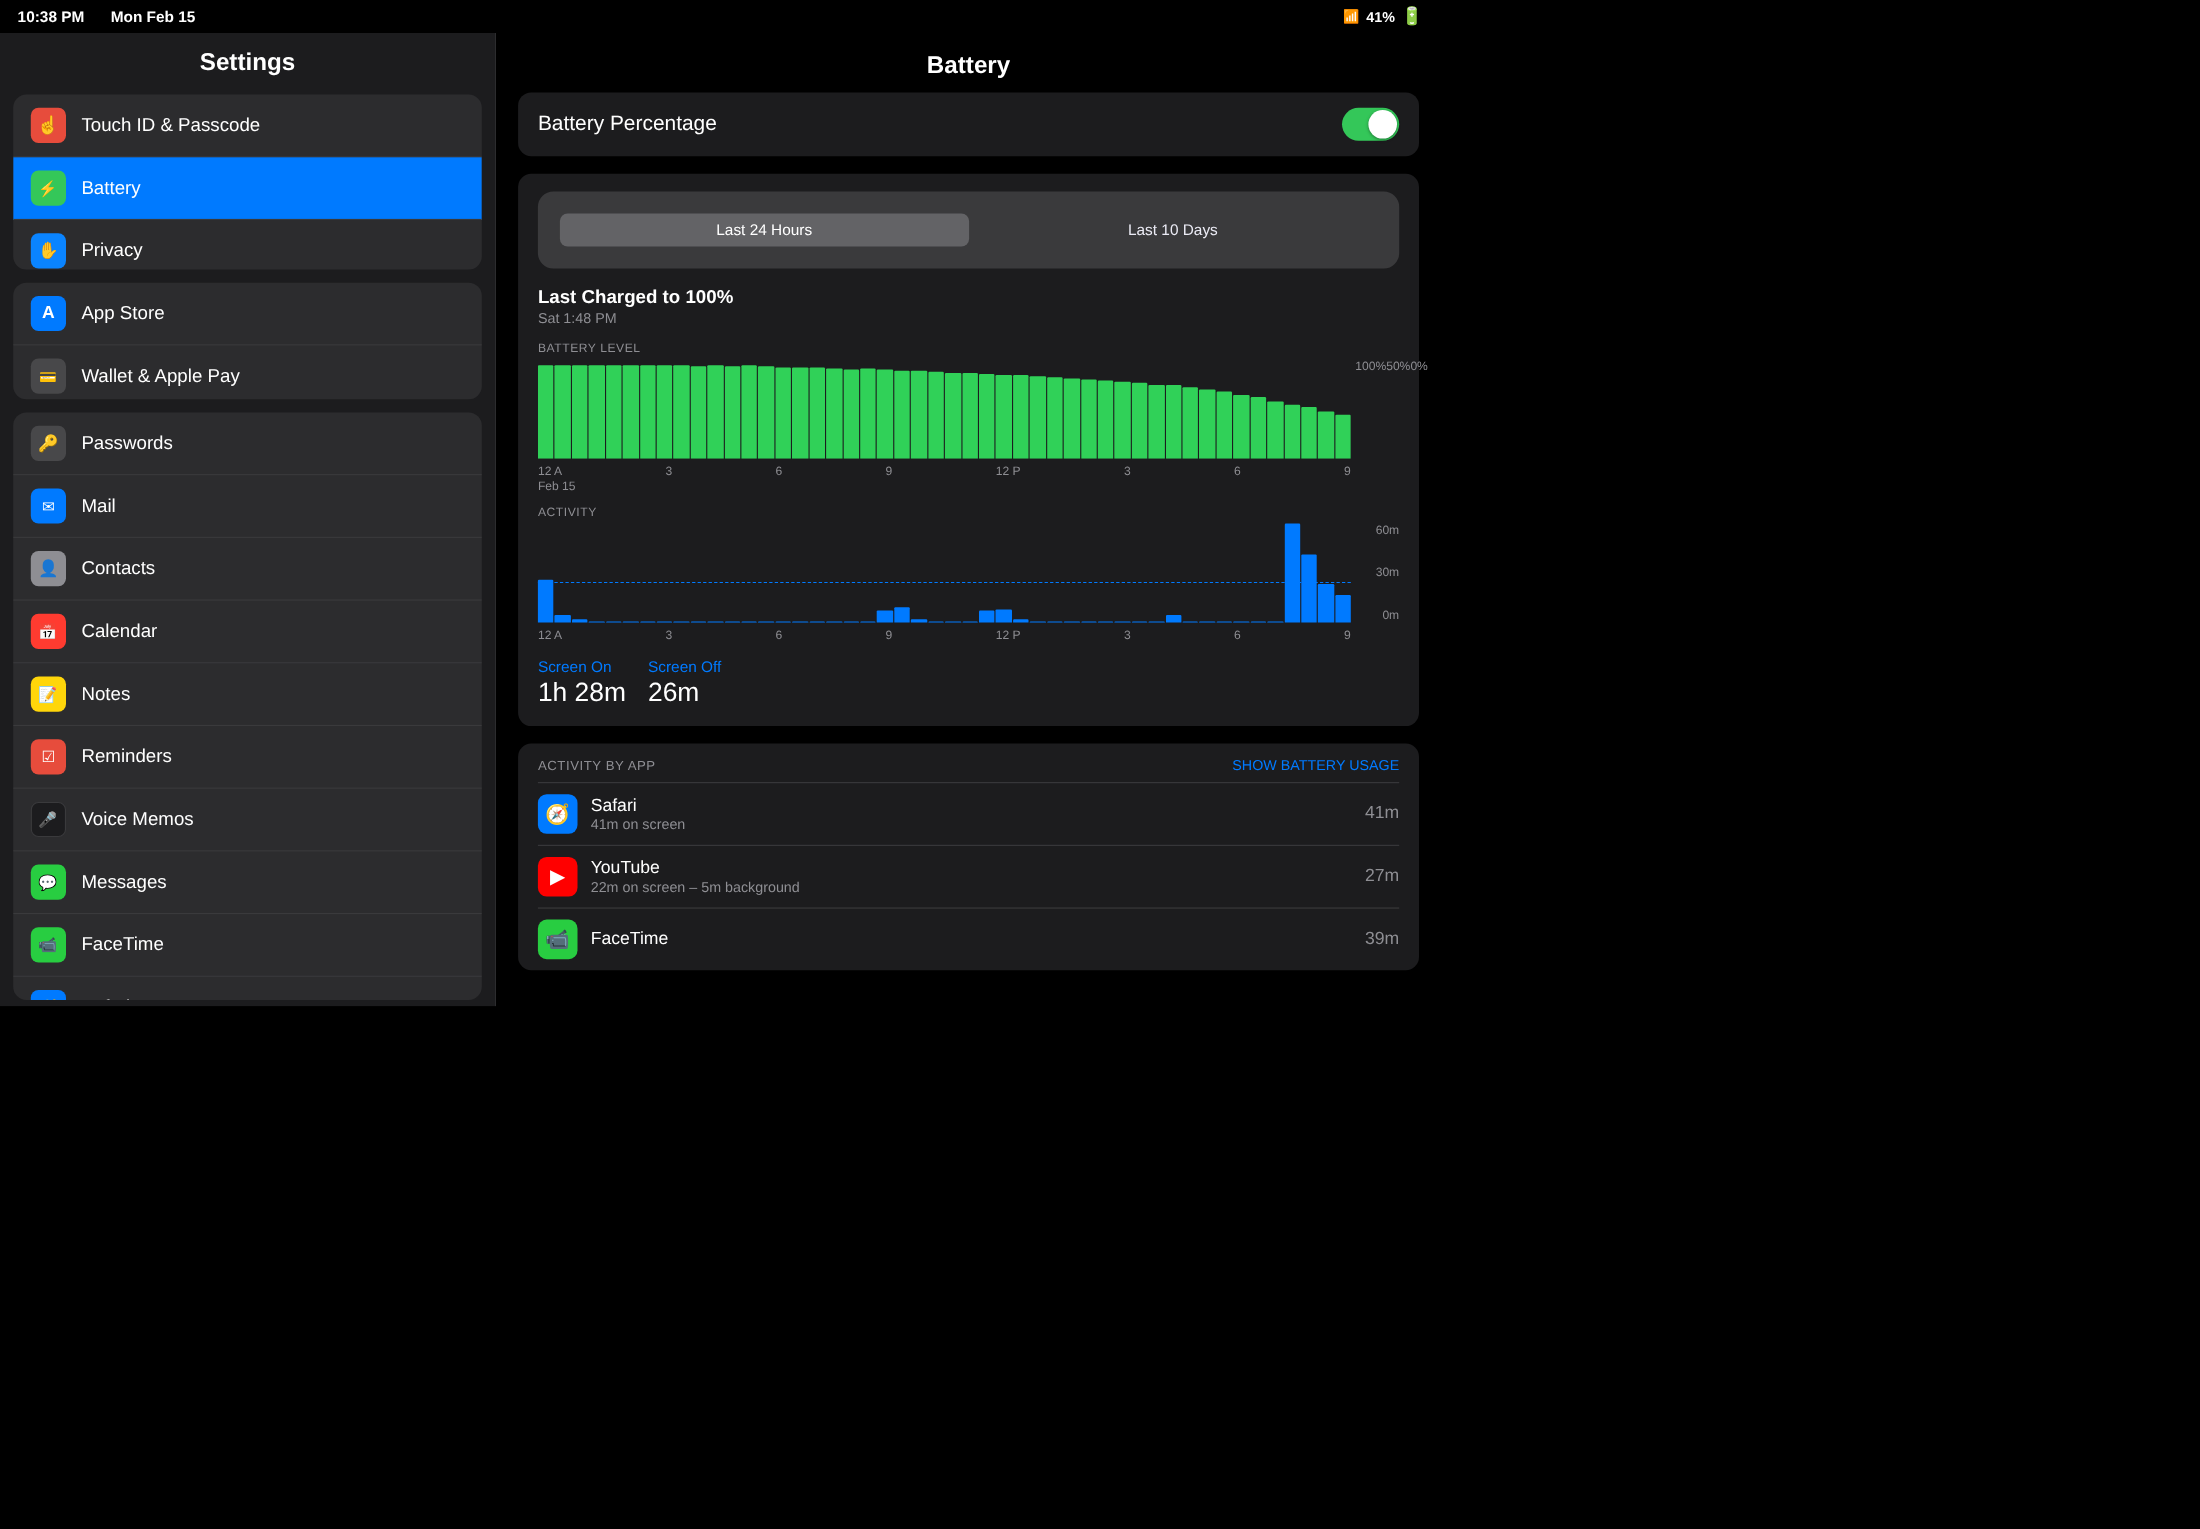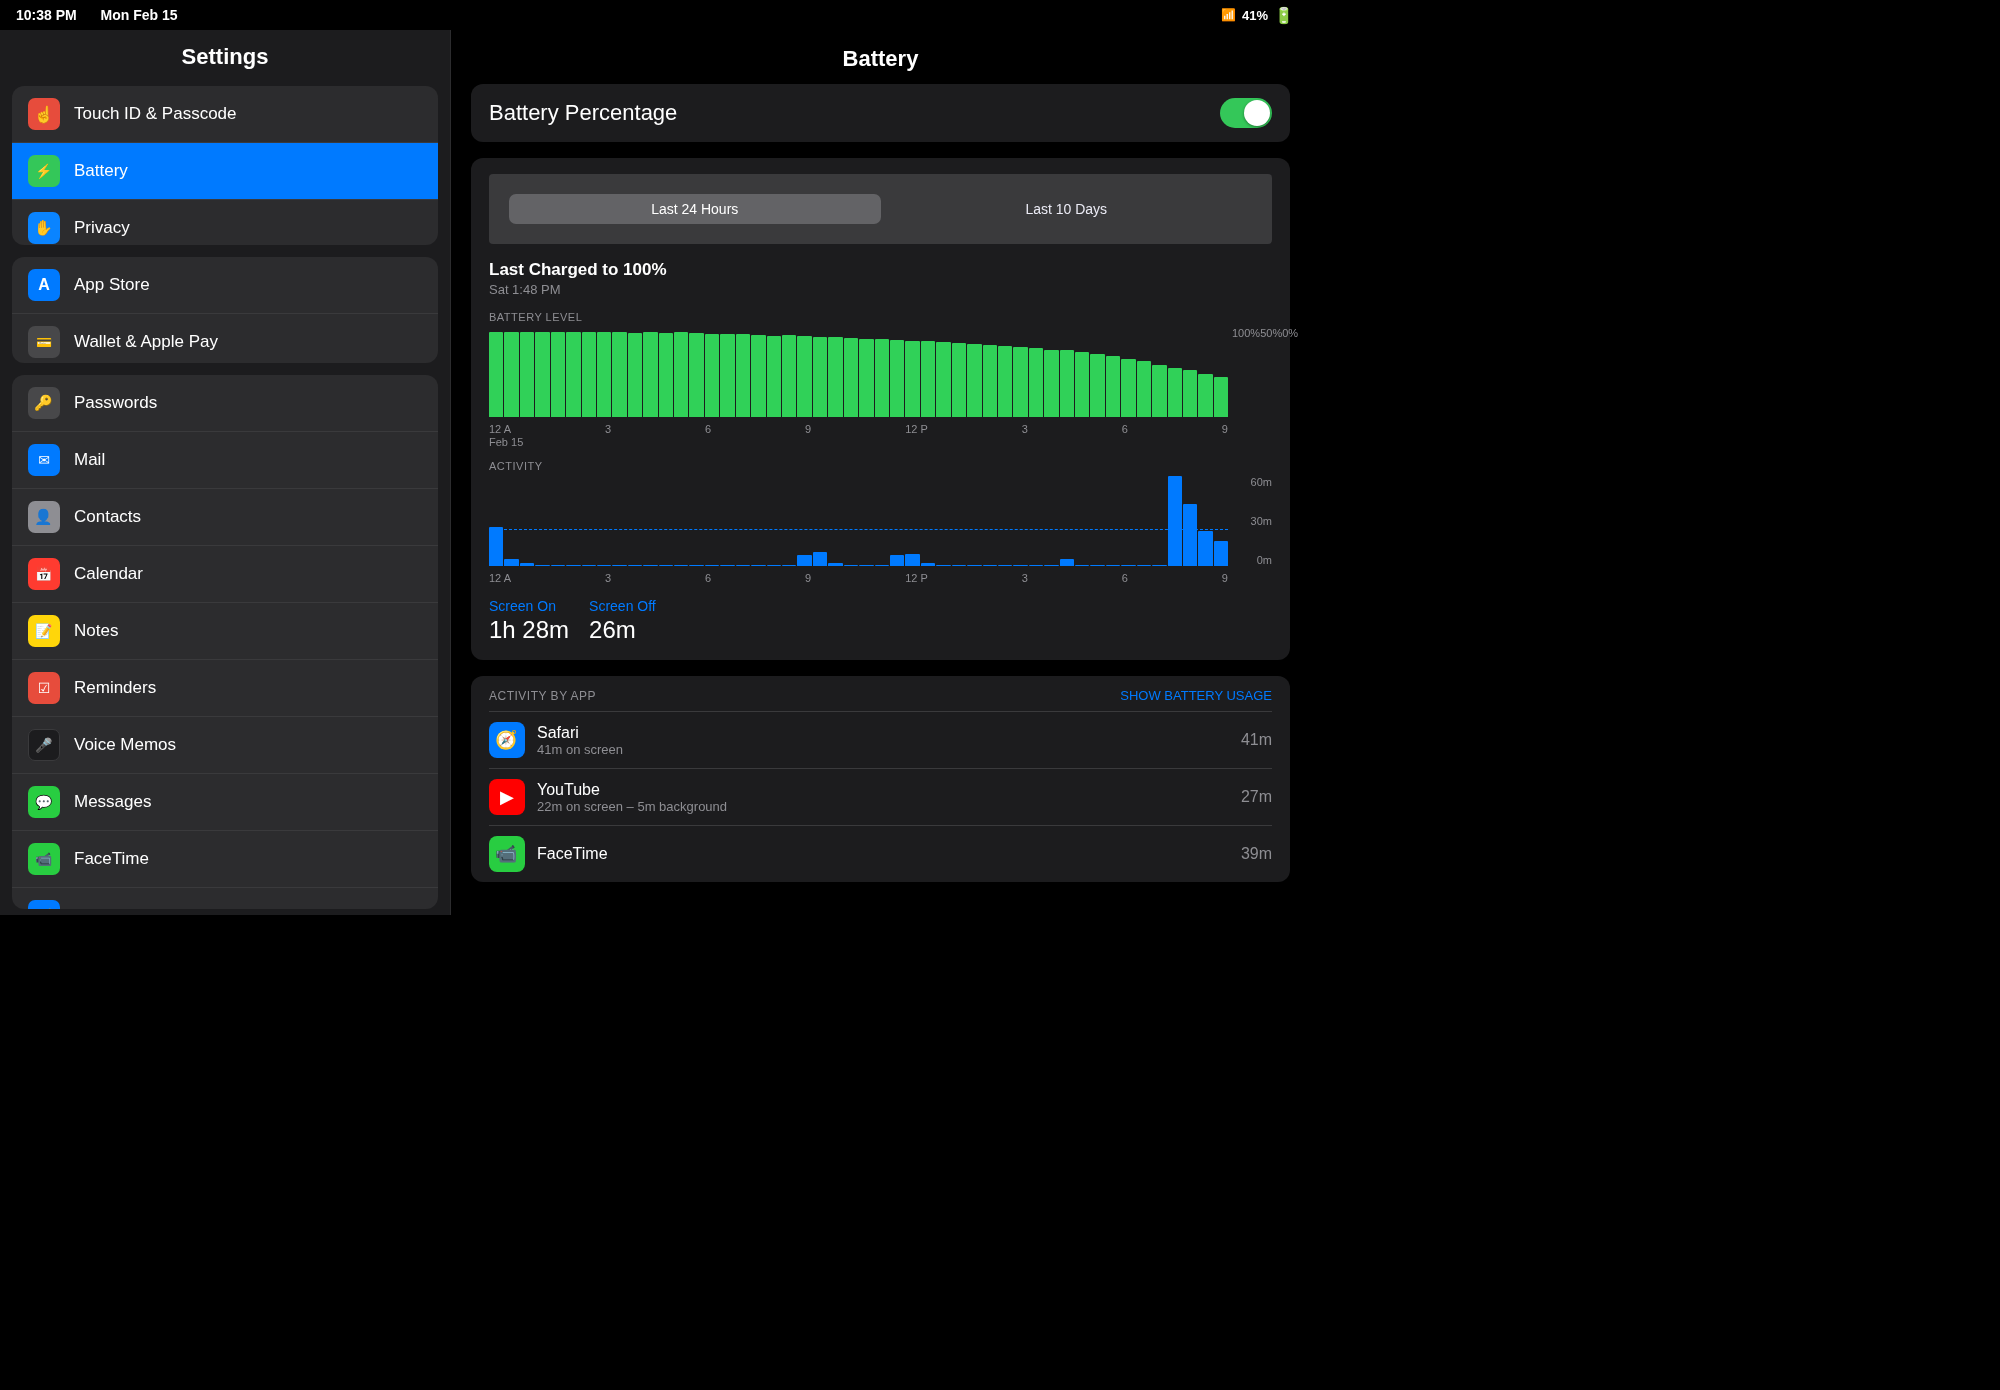--- a/index.html
+++ b/index.html
@@ -127,21 +127,21 @@
     .toggle-row {
       background: #1c1c1e;
       border-radius: 12px;
       margin: 0 20px 16px;
       padding: 14px 18px;
       display: flex;
       align-items: center;
       justify-content: space-between;
     }
     .toggle-label {
-      font-size: 22px;
+      font-size: 19px;
       color: #fff;
       text-align: right;
     }
     .toggle-switch {
       width: 52px;
       height: 30px;
       background: #34c759;
       border-radius: 15px;
       position: relative;
       cursor: pointer;
@@ -161,21 +161,21 @@
     .chart-section {
       background: #1c1c1e;
       border-radius: 12px;
       margin: 0 20px 16px;
       padding: 16px 18px;
     }
 
     
     .tab-selector {
       background: #3a3a3c;
-      border-radius: 4px;
+      border-radius: 14px;
       display: flex;
       margin-bottom: 16px;
       padding: 20px;
     }
     .tab-btn {
       flex: 1;
       padding: 7px 0;
       text-align: center;
       font-size: 14px;
       font-weight: 500;

